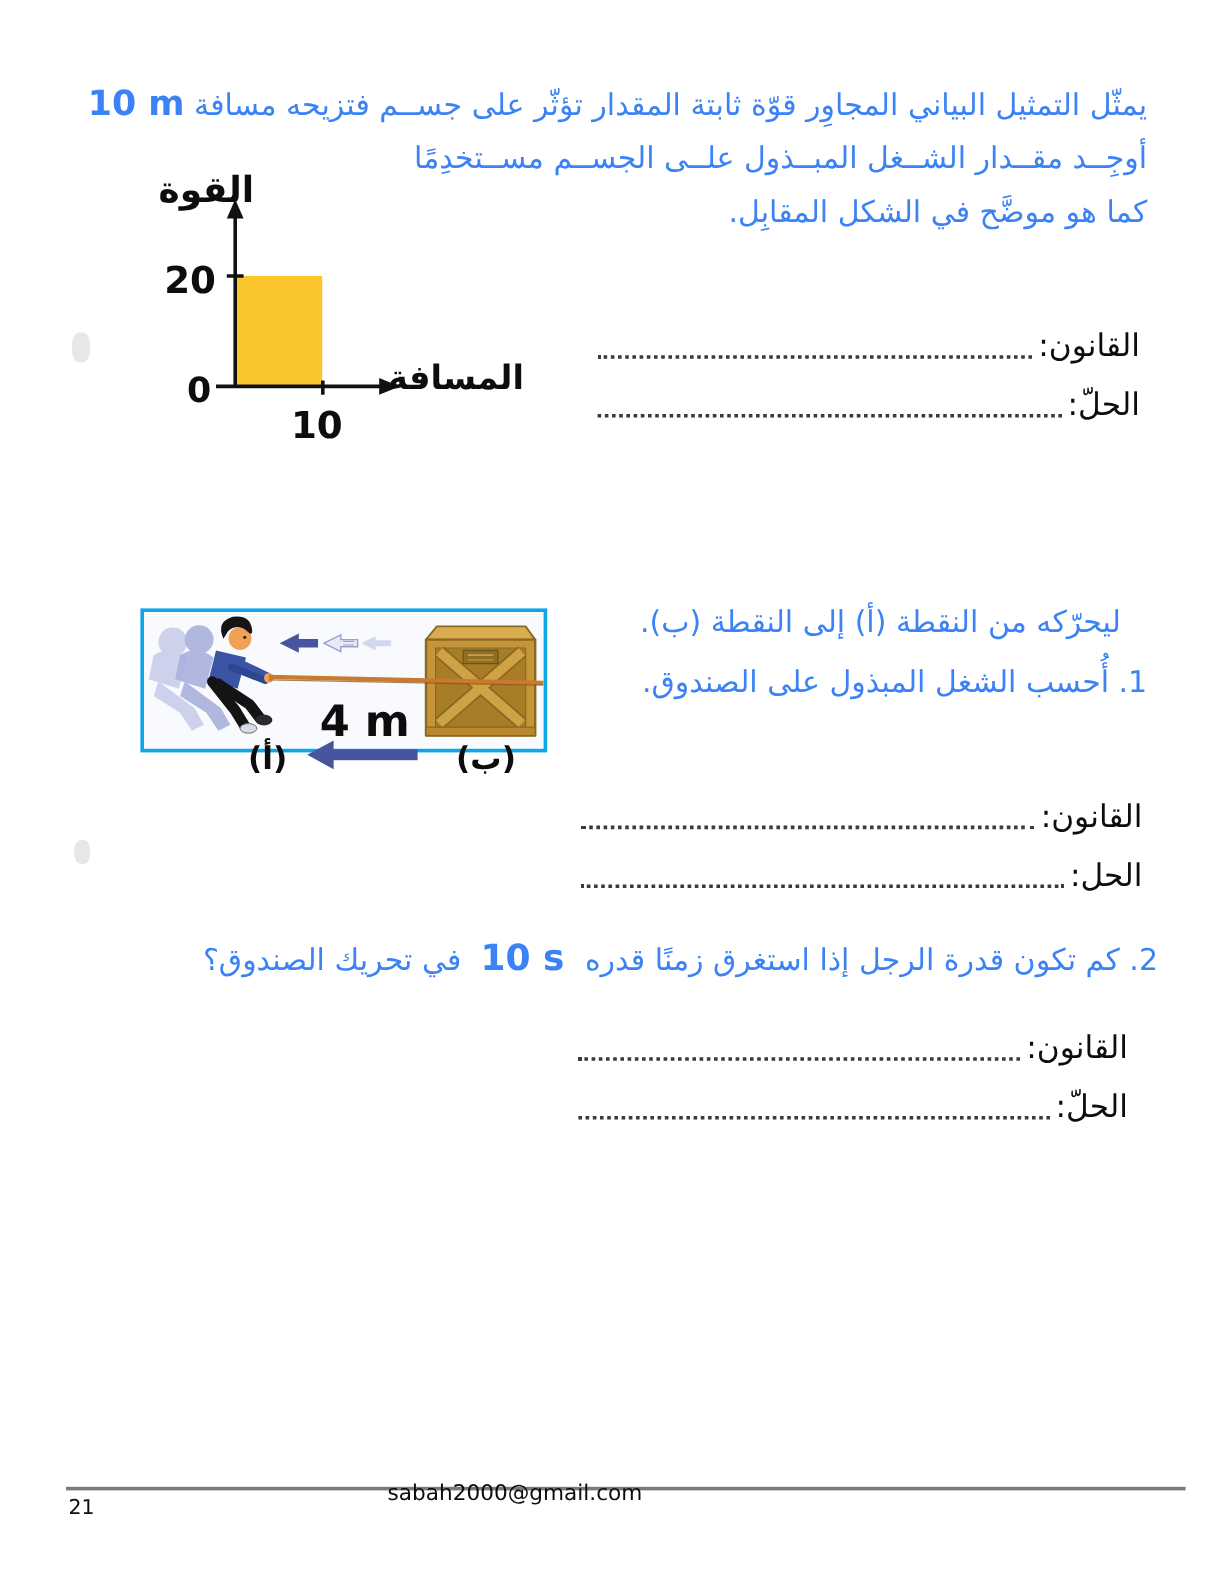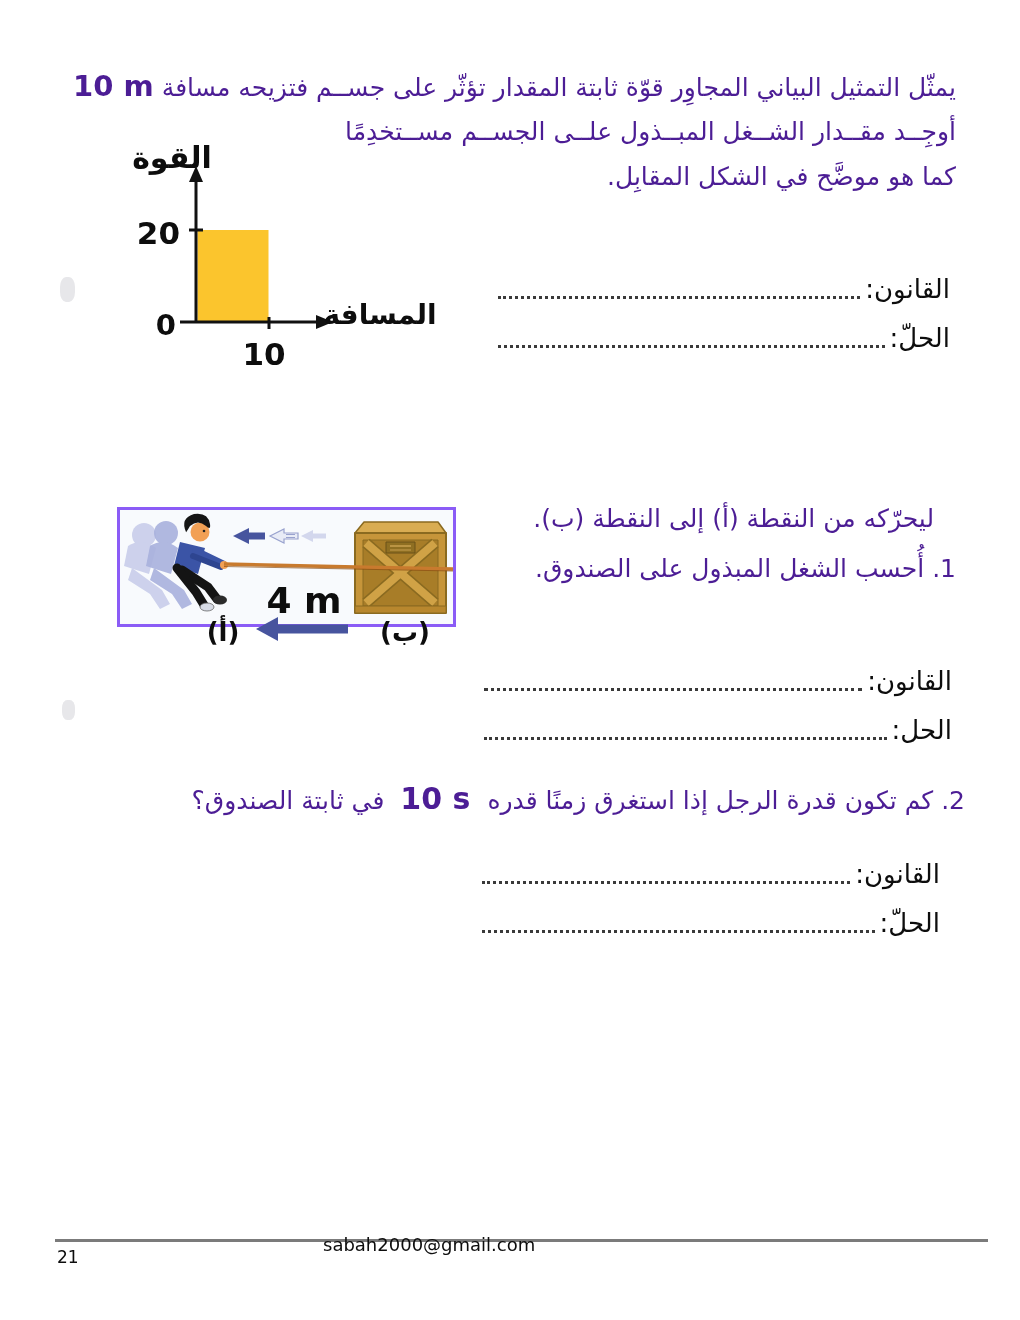--- a/index.html
+++ b/index.html
@@ -2,21 +2,21 @@
 <html lang="ar"><head>
 <meta charset="utf-8">
 <style>
   html,body{margin:0;padding:0;}
   body{
     width:1020px;height:1320px;position:relative;overflow:hidden;
     background:#ffffff;color:#0d0d0d;
     font-family:"DejaVu Sans", sans-serif;
   }
   .abs{position:absolute;}
-  .arline{direction:rtl;text-align:right;white-space:nowrap;font-size:25px;color:#4c1d95;}
+  .arline{direction:rtl;text-align:right;white-space:nowrap;font-size:25px;color:#3b82f6;}
   
   .p1-text{top:64px;right:64px;width:780px;}
   .p1-text .arline{line-height:45px;height:45px;}
   .b-num{font-weight:700;font-size:29px;margin:0 7px;letter-spacing:1px;white-space:nowrap;}
   
   .ans-row{display:flex;direction:rtl;align-items:flex-end;height:49px;}
   .ans-label{font-size:26px;line-height:1.25;white-space:nowrap;}
   .ans-dots{flex:1;border-bottom:3px dotted #3a3a3a;margin:0 5px 6px 0;height:0;}
   .p1-ans{top:256px;right:70px;width:452px;}
   .p2-ans{top:648px;right:68px;width:468px;}
@@ -25,21 +25,21 @@
   .p2-text{top:494px;right:64px;width:520px;}
   .p2-text .arline{line-height:50px;height:50px;}
   .ind{padding-right:22px;}
   
   .q2-line{top:781px;right:55px;font-size:25px;}
   .q2-line .b-num{margin:13px 16px;font-size:30px;}
   
   .chart-wrap{left:112px;top:128px;width:340px;height:250px;}
   svg text{font-family:"DejaVu Sans", sans-serif;fill:#0d0d0d;}
   
-  .figure-frame{left:117px;top:507px;width:339px;height:120px;border:3px solid #8b5cf6;background:#f8fafd;box-sizing:border-box;}
+  .figure-frame{left:117px;top:507px;width:339px;height:120px;border:3px solid #0ea5e9;background:#f8fafd;box-sizing:border-box;}
   
   .footer-line{left:55px;top:1239px;width:933px;height:3px;background:#7b7b7b;}
   .footer-page{left:57px;top:1247px;font-size:17px;}
   .footer-email{left:323px;top:1234px;font-size:18px;}
   
   .smudge{background:#e7e7ea;border-radius:40%;}
 </style>
 </head>
 <body>
 
@@ -155,21 +155,21 @@
     <span class="ans-label">القانون:</span>
     <span class="ans-dots"></span>
   </div>
   <div class="ans-row">
     <span class="ans-label">الحل:</span>
     <span class="ans-dots"></span>
   </div>
 </div>
 
 <div class="abs arline q2-line">
-  <span>2. كم تكون قدرة الرجل إذا استغرق زمنًا قدره</span><b class="b-num" dir="ltr">10 s</b><span>في ثابتة الصندوق؟</span>
+  <span>2. كم تكون قدرة الرجل إذا استغرق زمنًا قدره</span><b class="b-num" dir="ltr">10 s</b><span>في تحريك الصندوق؟</span>
 </div>
 
 <div class="abs q2-ans">
   <div class="ans-row">
     <span class="ans-label">القانون:</span>
     <span class="ans-dots"></span>
   </div>
   <div class="ans-row">
     <span class="ans-label">الحلّ:</span>
     <span class="ans-dots"></span>

